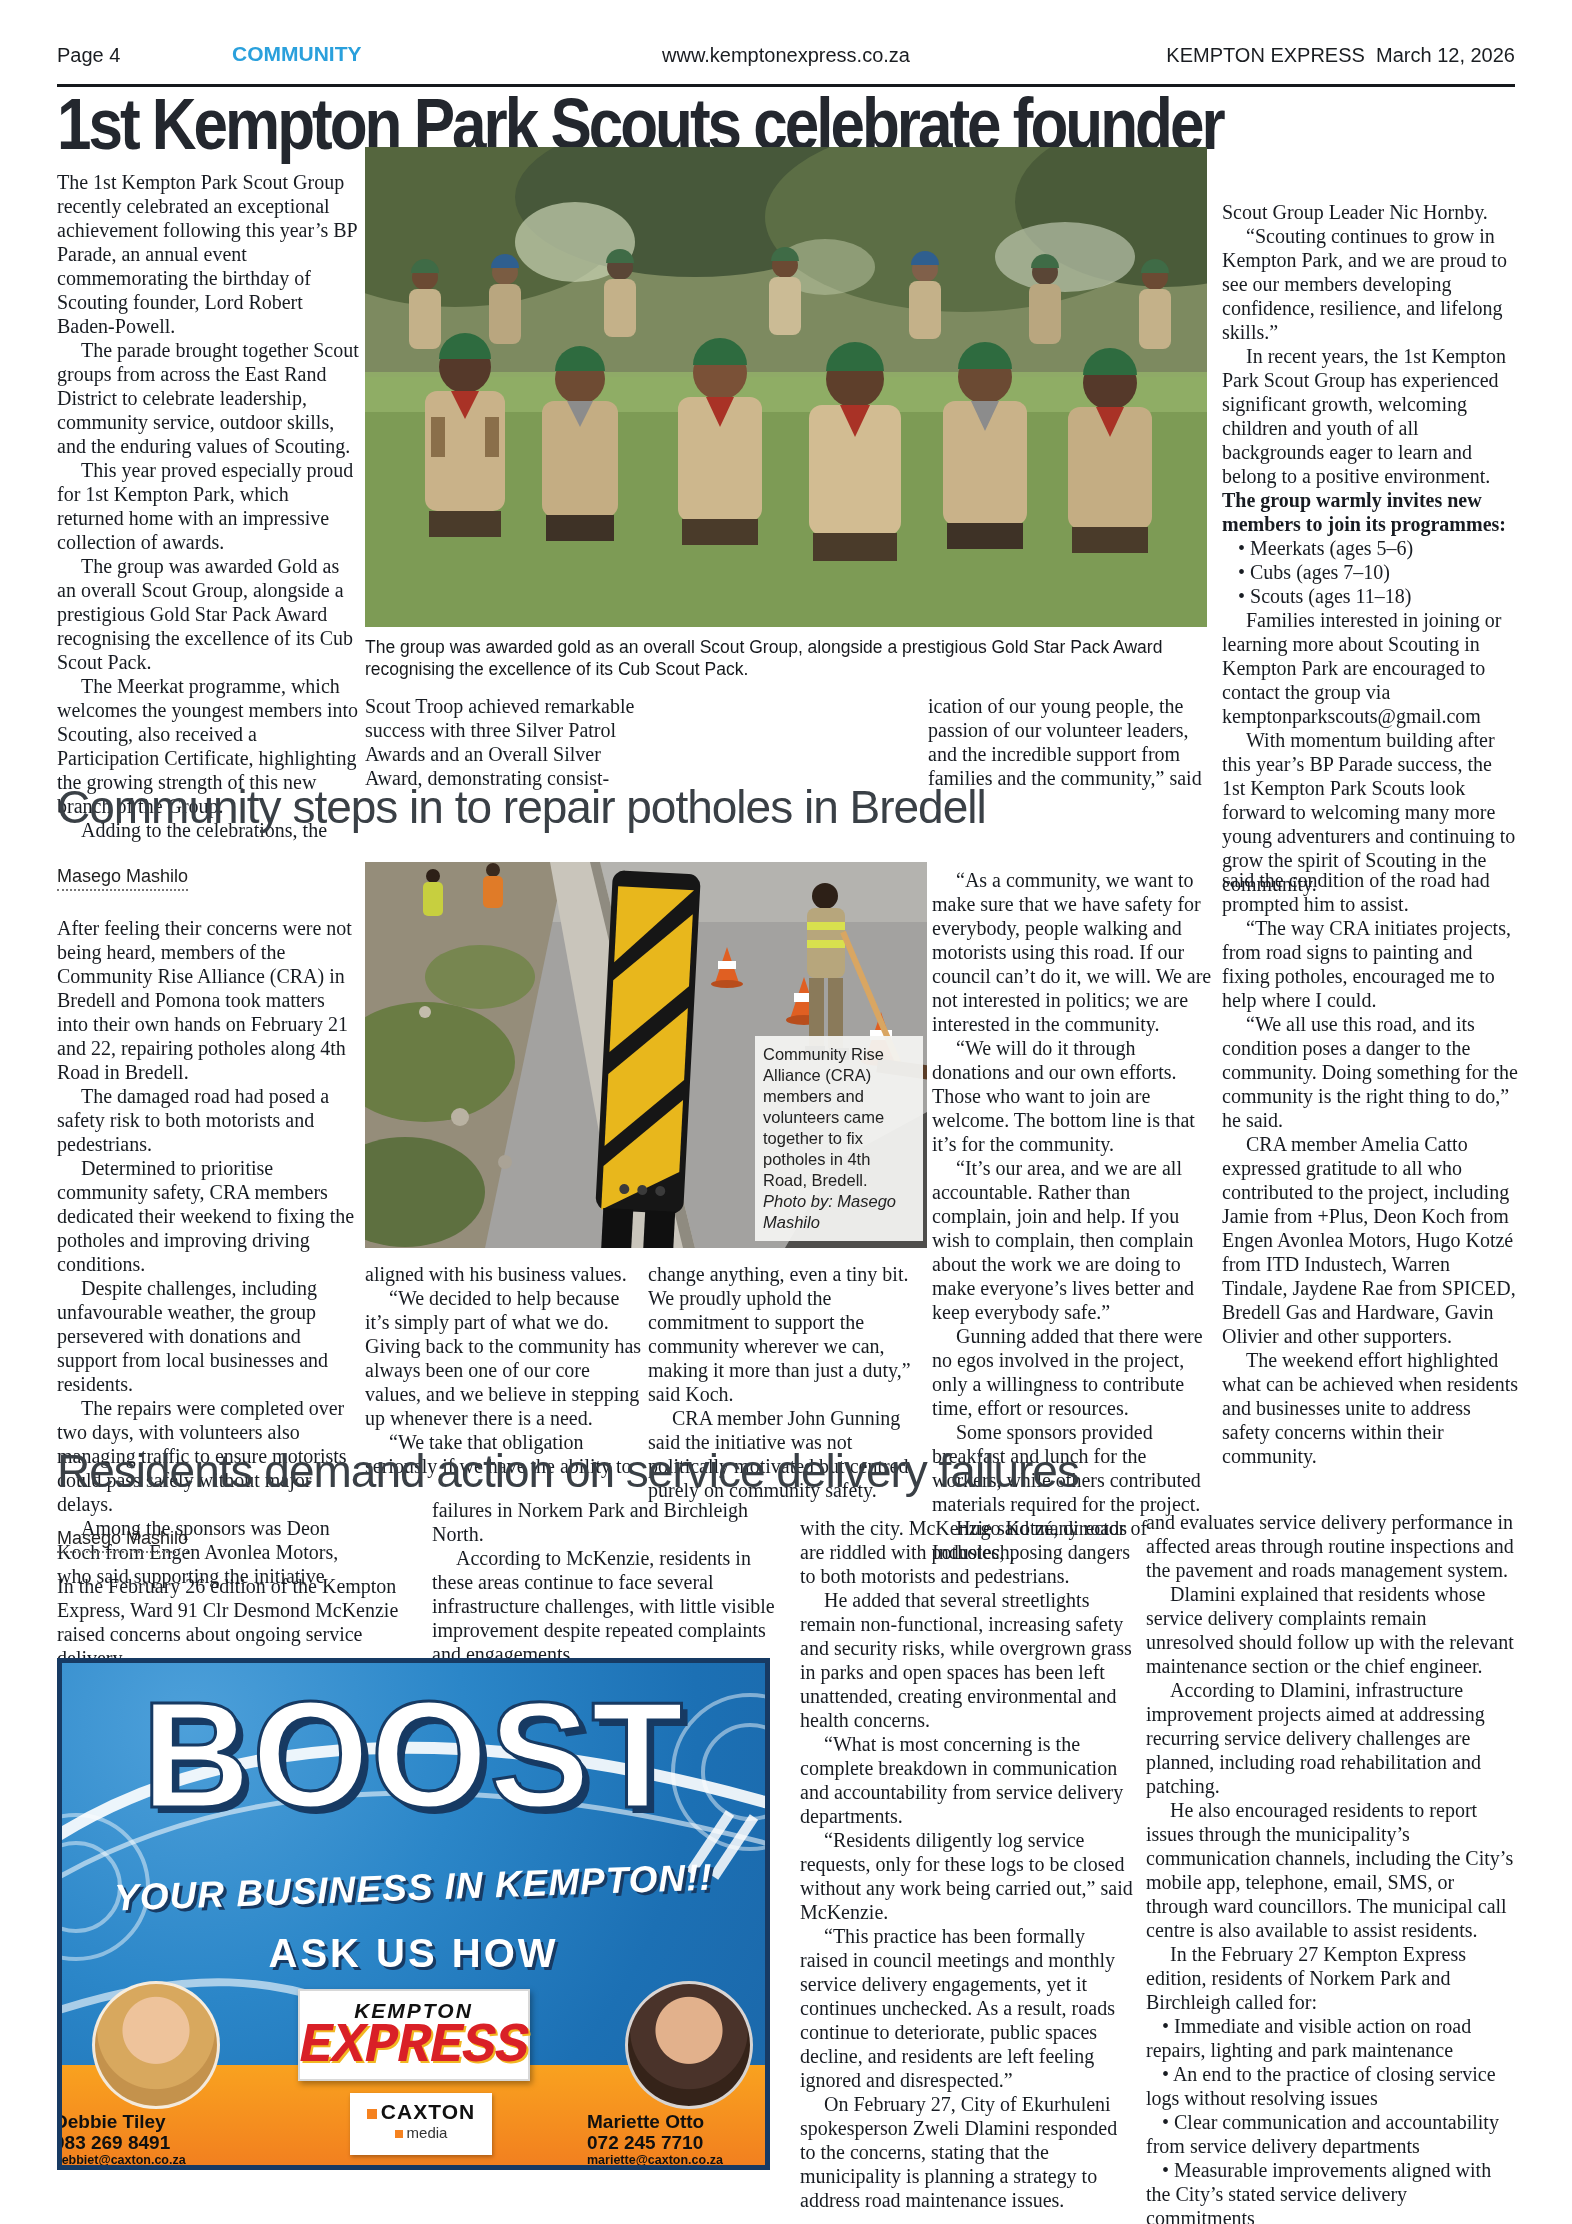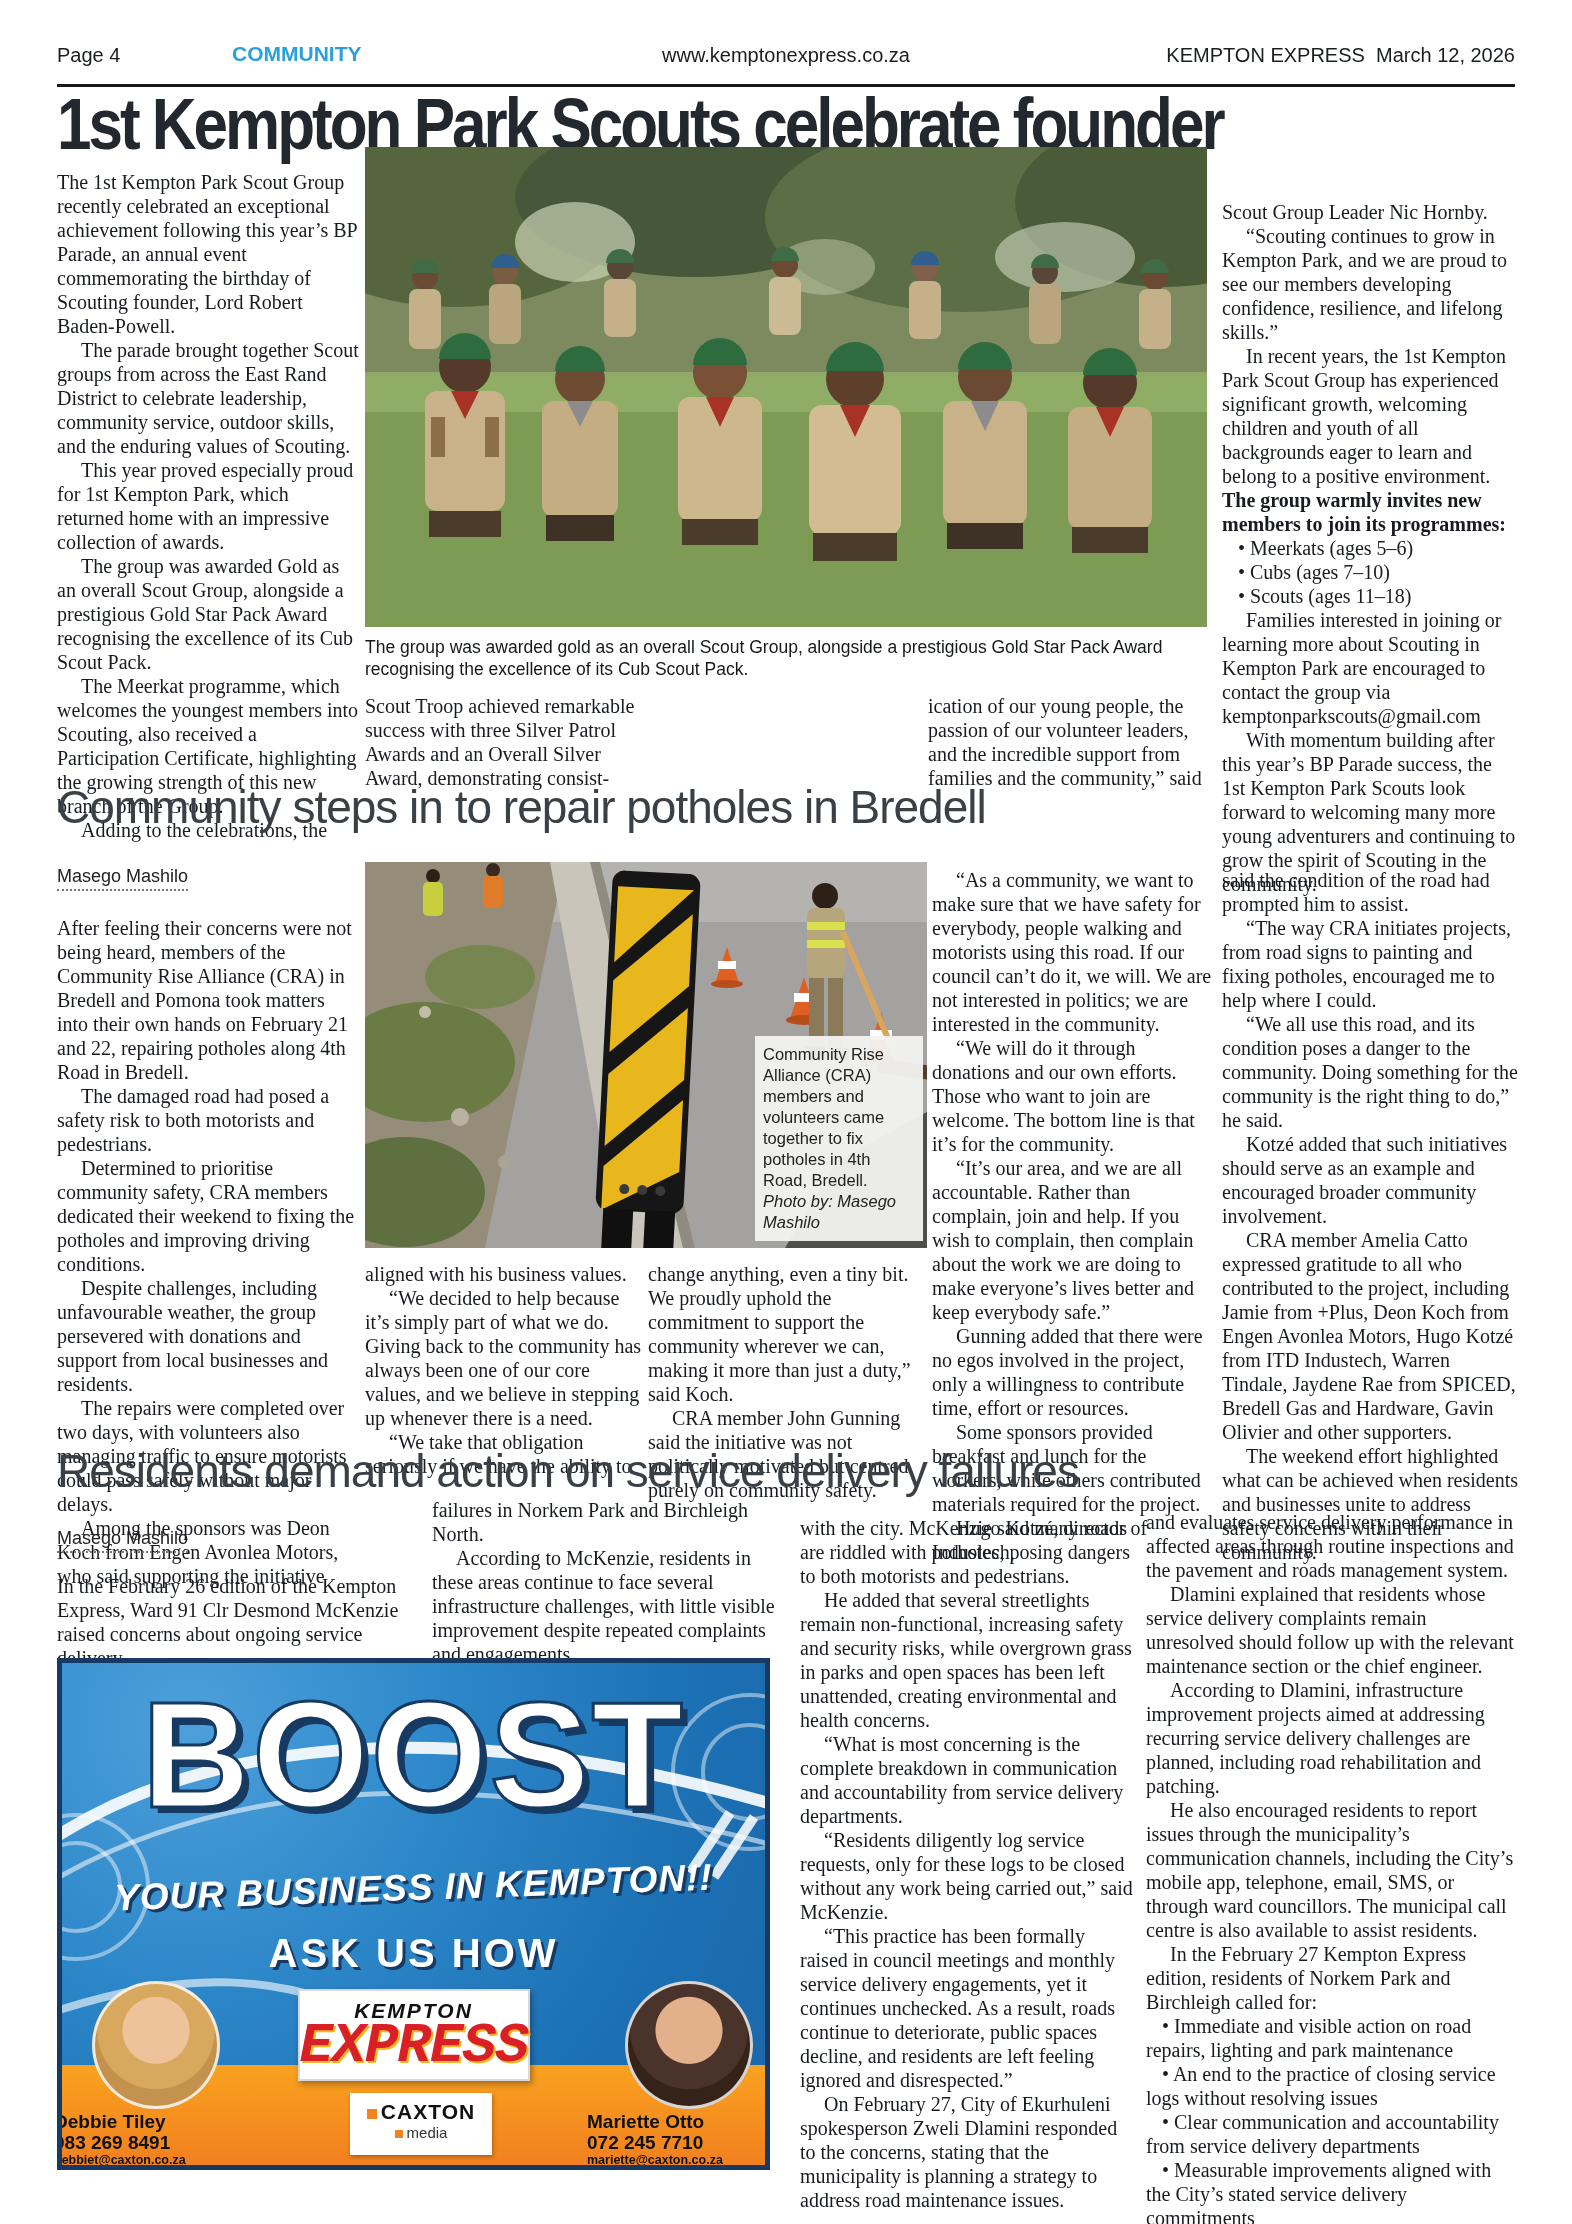--- a/index.html
+++ b/index.html
@@ -310,21 +310,20 @@
     <p class="ind">“We will do it through donations and our own efforts. Those who want to join are welcome. The bottom line is that it’s for the community.</p>
     <p class="ind">“It’s our area, and we are all accountable. Rather than complain, join and help. If you wish to complain, then complain about the work we are doing to make everyone’s lives better and keep everybody safe.”</p>
     <p class="ind">Gunning added that there were no egos involved in the project, only a willingness to contribute time, effort or resources.</p>
     <p class="ind">Some sponsors provided breakfast and lunch for the workers, while others contributed materials required for the project.</p>
     <p class="ind">Hugo Kotzé, director of Industech,</p>
   </div>
   <div class="col" style="left:1222px;top:868px;width:296px;">
     <p>said the condition of the road had prompted him to assist.</p>
     <p class="ind">“The way CRA initiates projects, from road signs to painting and fixing potholes, encouraged me to help where I could.</p>
     <p class="ind">“We all use this road, and its condition poses a danger to the community. Doing something for the community is the right thing to do,” he said.</p>
-    <p class="ind">Kotzé added that such initiatives should serve as an example and encouraged broader community involvement.</p>
     <p class="ind">CRA member Amelia Catto expressed gratitude to all who contributed to the project, including Jamie from +Plus, Deon Koch from Engen Avonlea Motors, Hugo Kotzé from ITD Industech, Warren Tindale, Jaydene Rae from SPICED, Bredell Gas and Hardware, Gavin Olivier and other supporters.</p>
     <p class="ind">The weekend effort highlighted what can be achieved when residents and businesses unite to address safety concerns within their community.</p>
   </div>
 
   <div class="h2" style="left:57px;top:1446px;">Residents demand action on service delivery failures</div>
   <div class="byline" style="left:57px;top:1528px;">Masego Mashilo</div>
 
   <div class="col" style="left:57px;top:1574px;width:356px;">
     <p>In the February 26 edition of the Kempton Express, Ward 91 Clr Desmond McKenzie raised concerns about ongoing service delivery</p>
   </div>

